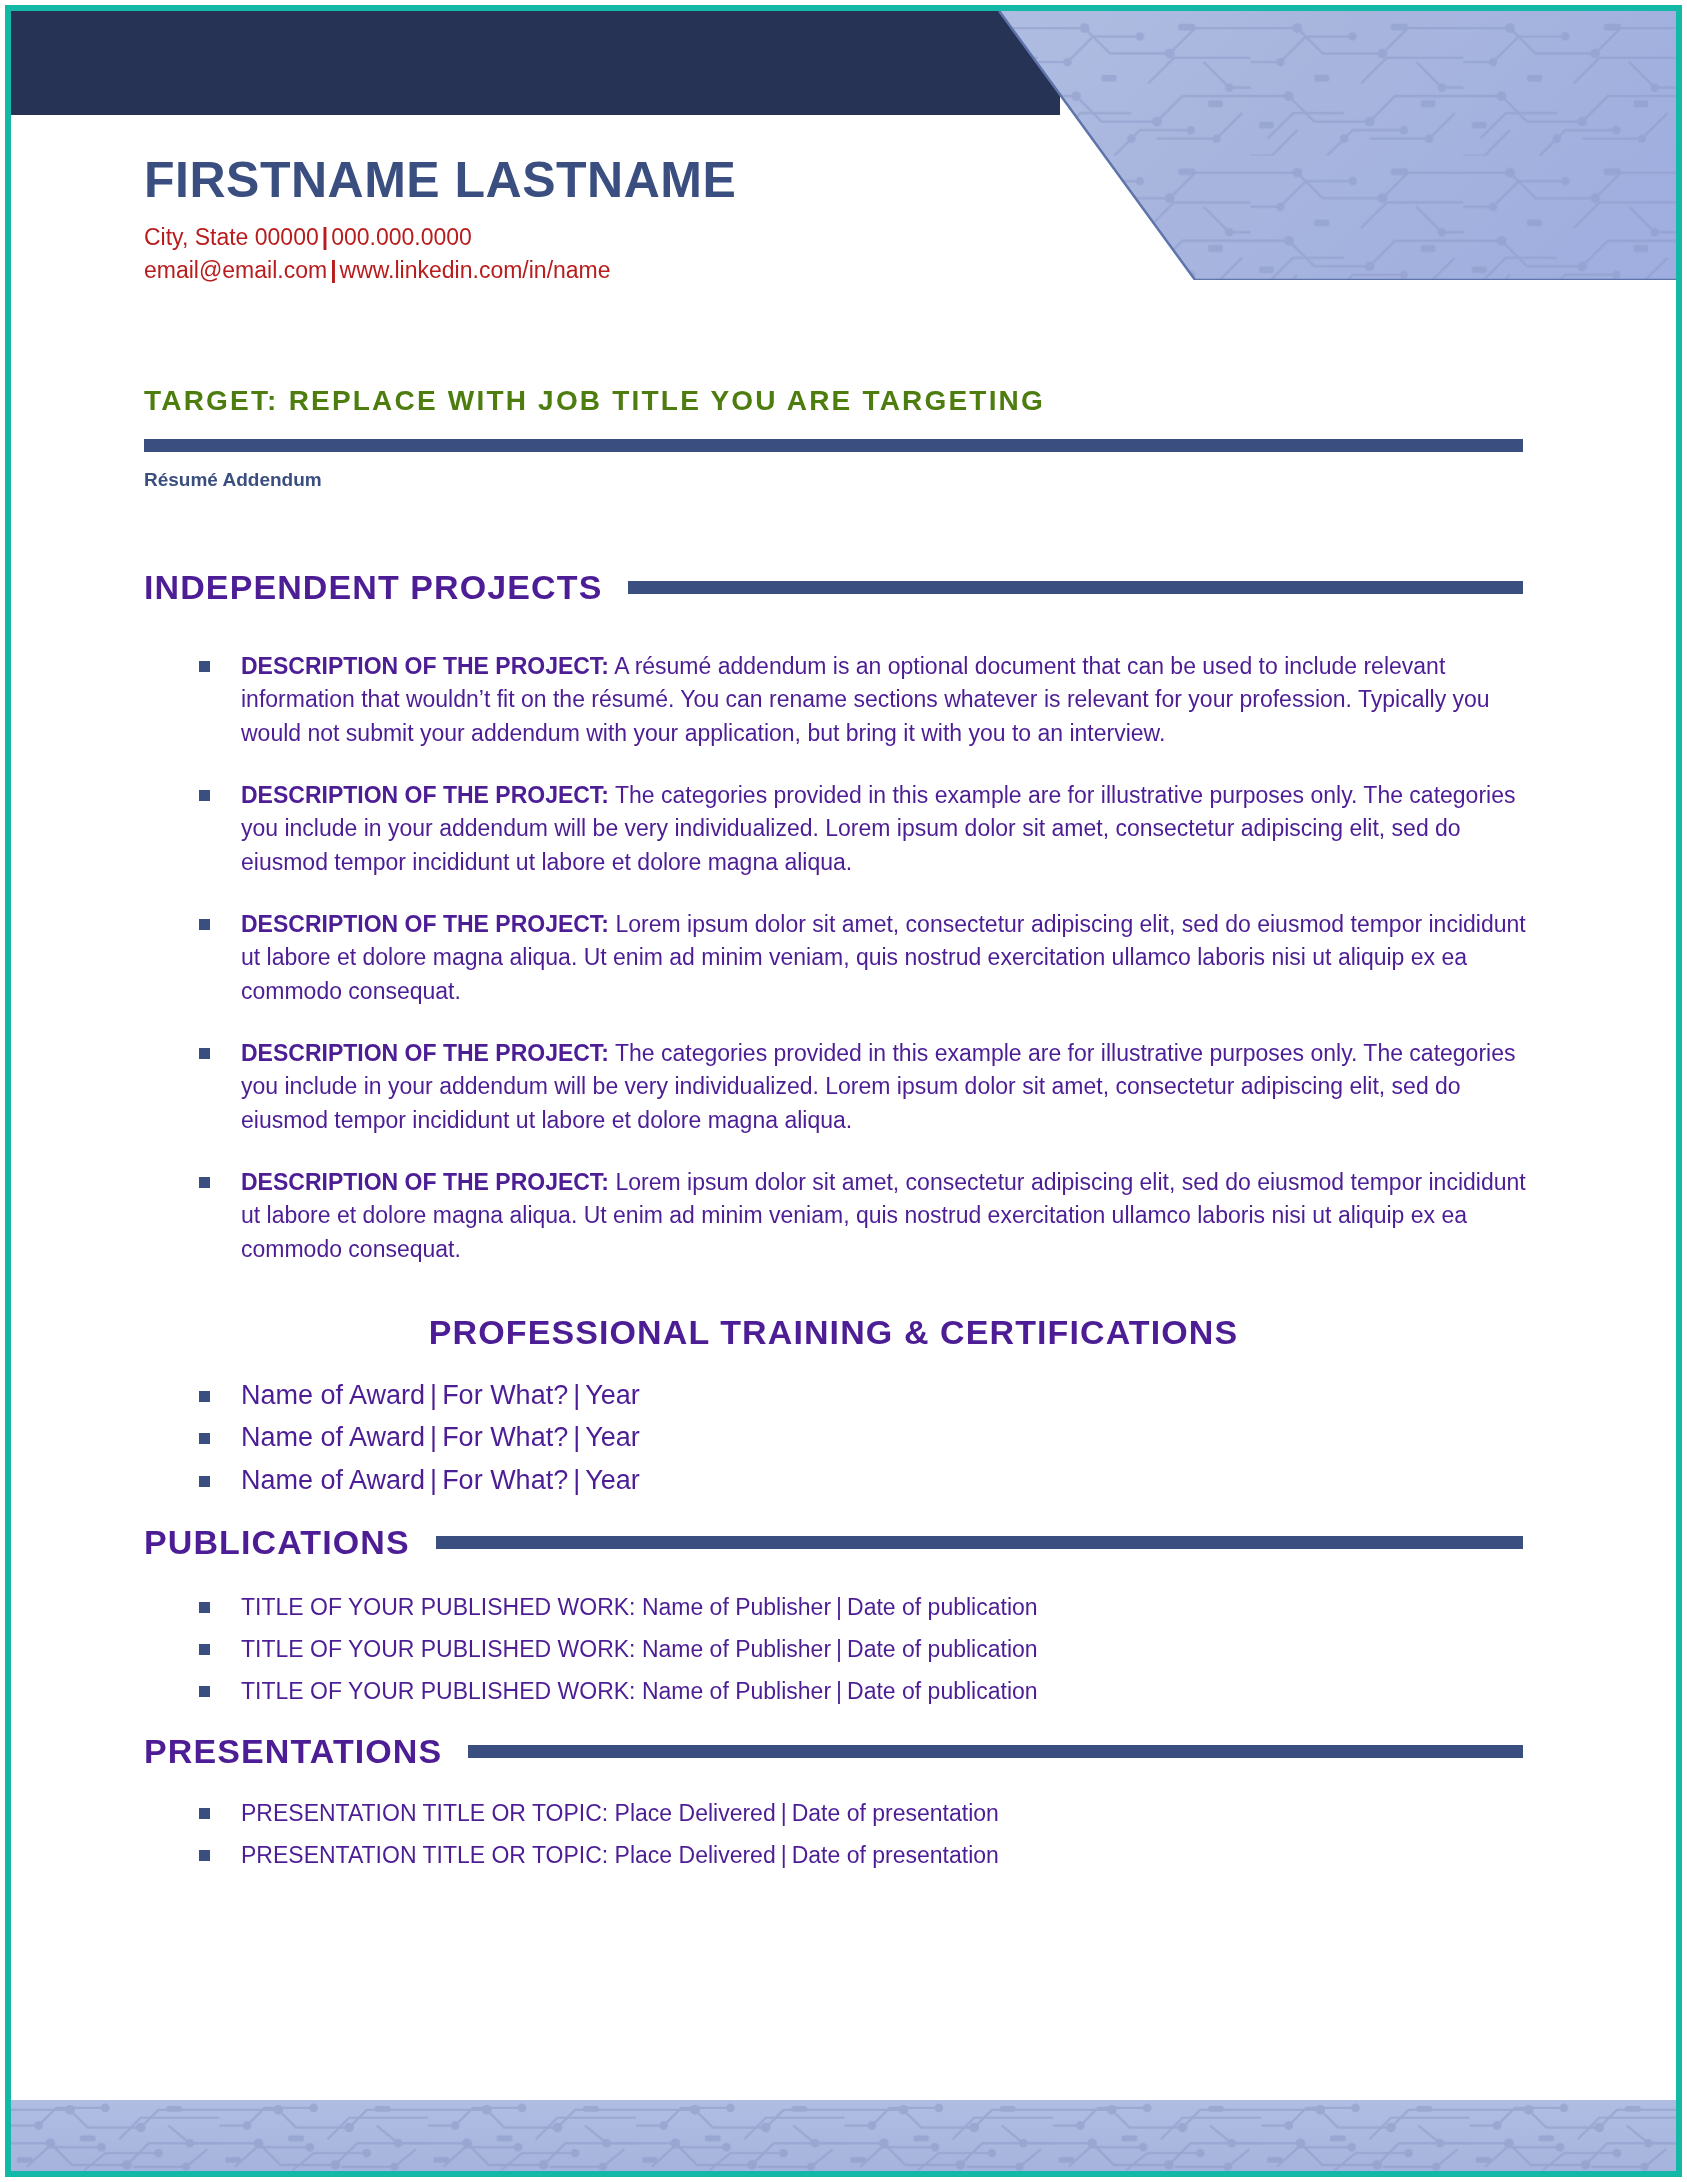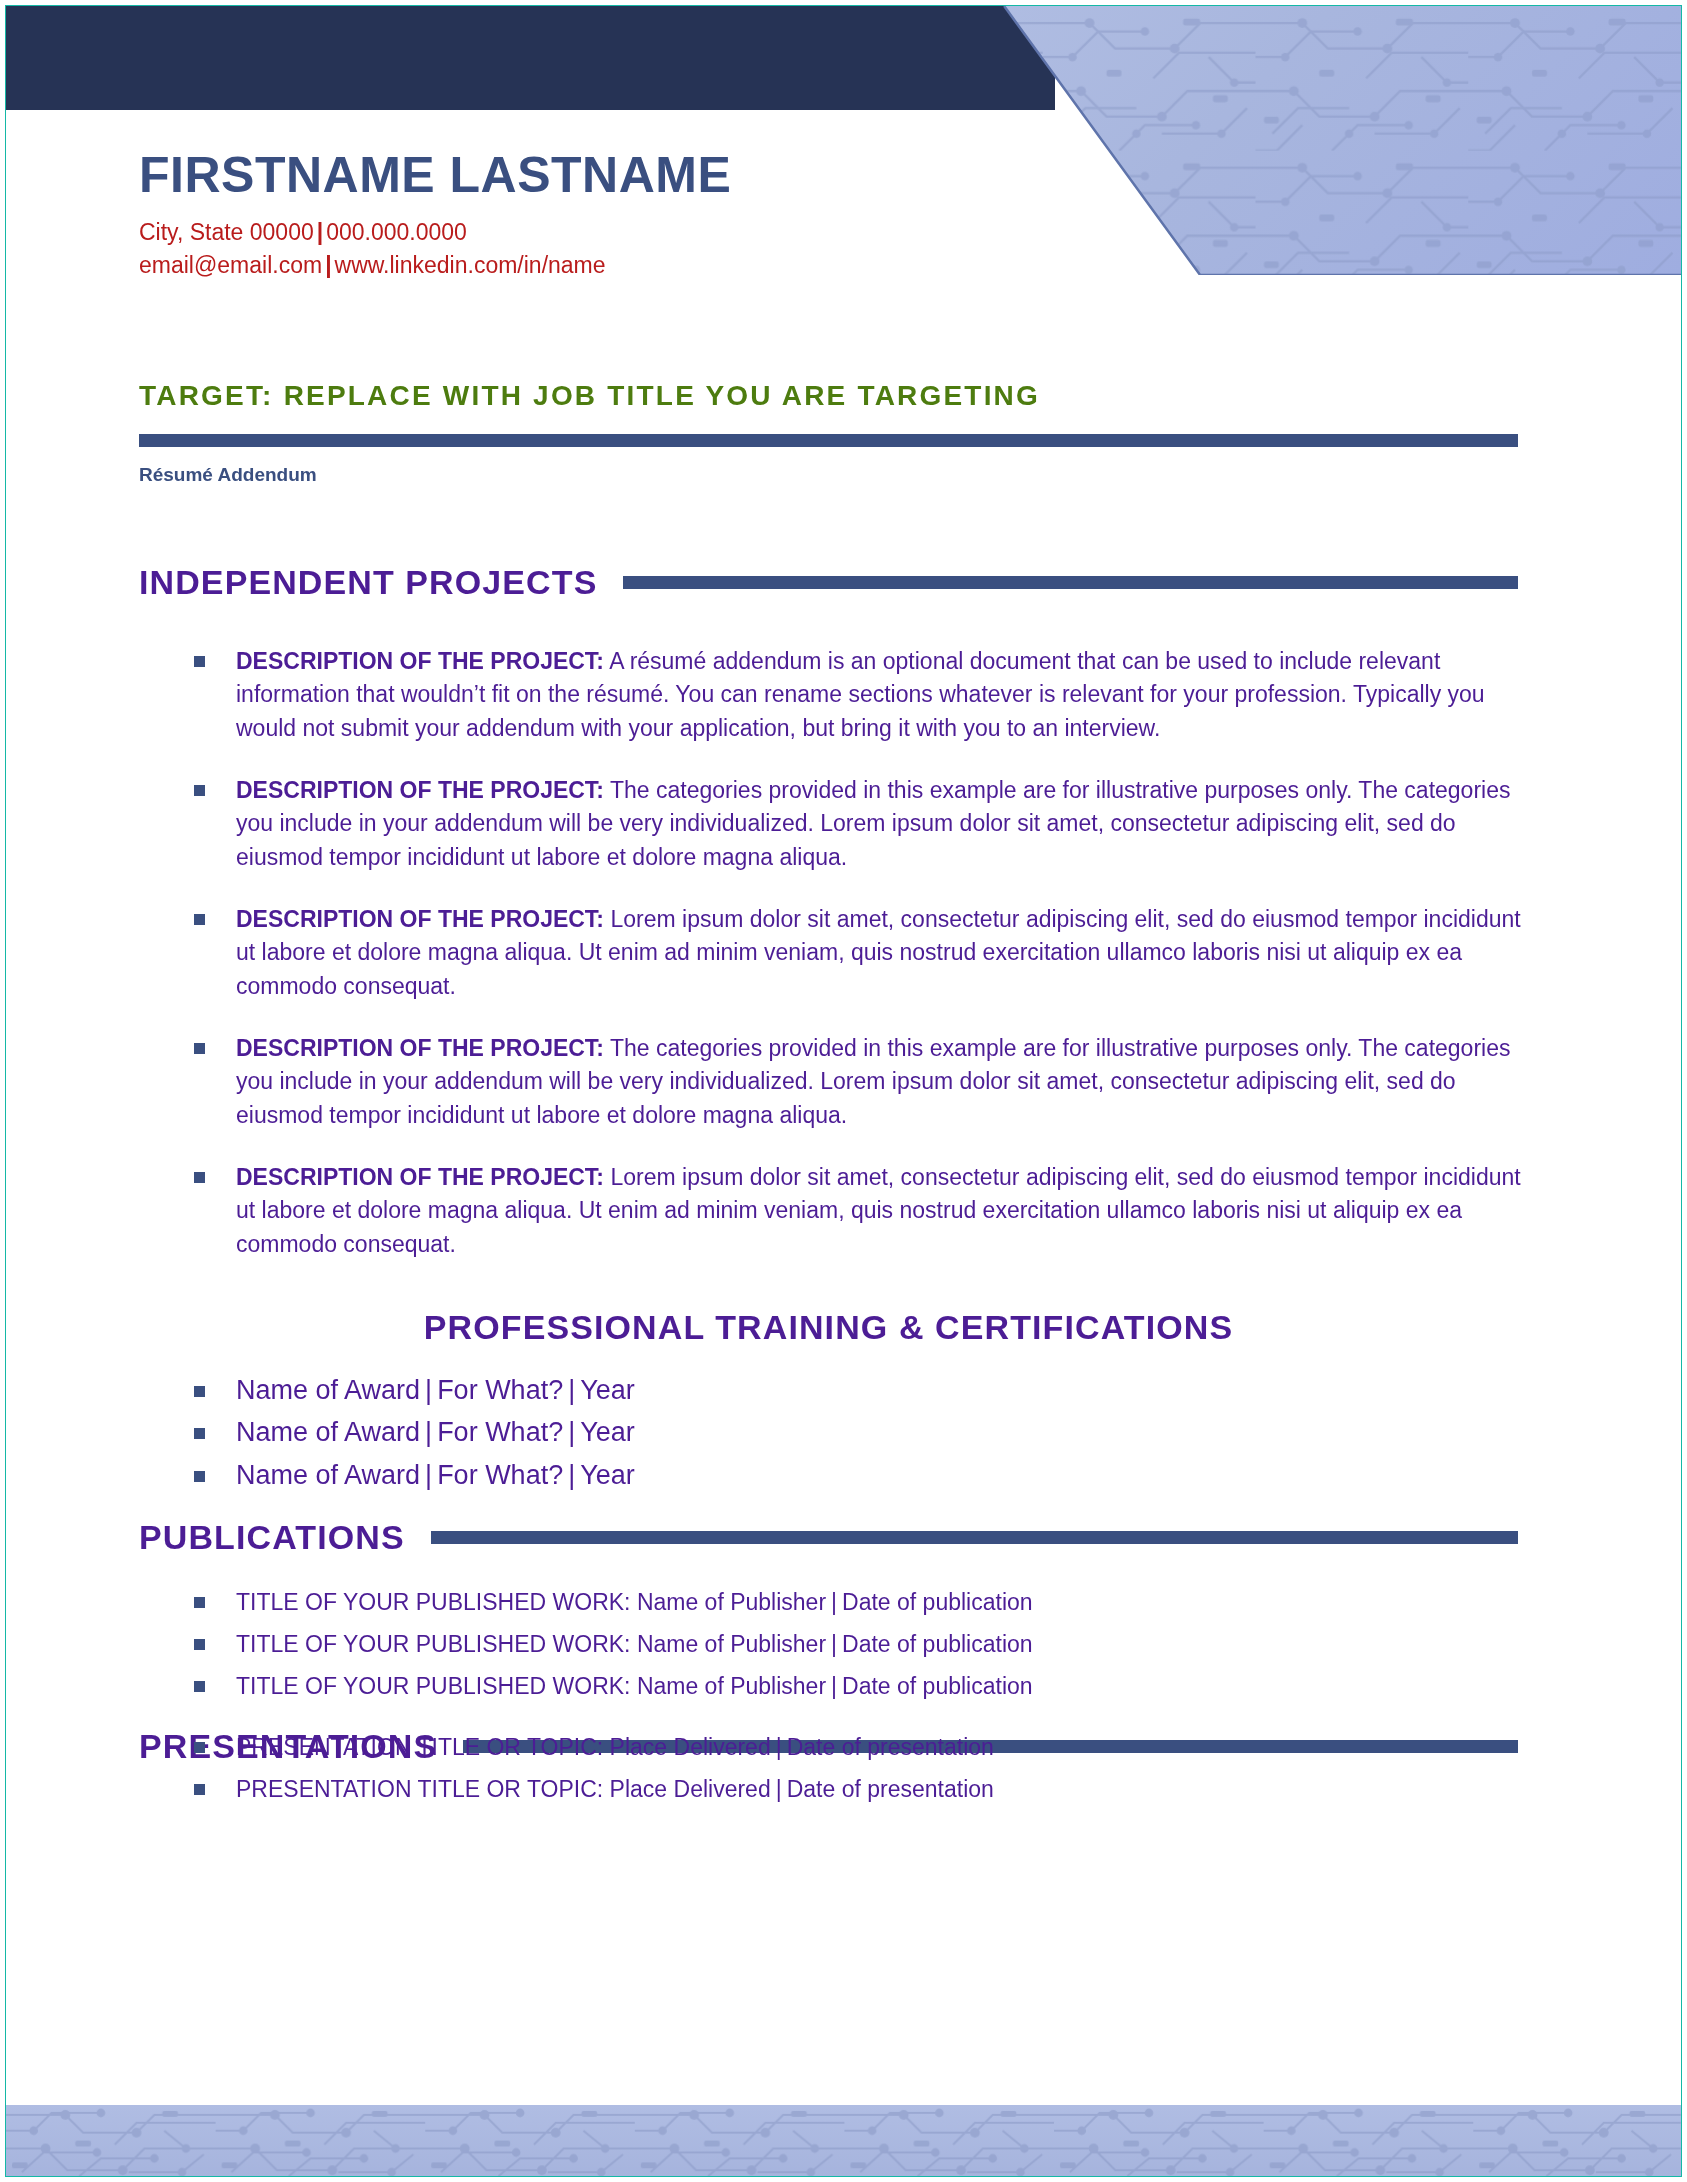--- a/index.html
+++ b/index.html
@@ -14,21 +14,21 @@
     overflow: hidden;
   }
 
   
   #page {
     position: relative;
     width: 1677px;
     height: 2172px;
     margin: 5px;
     background: #ffffff;
-    border: 1px solid #14b8a6;
+    border: 6px solid #14b8a6;
     box-sizing: border-box;
     overflow: hidden;
   }
 
   
   .header-band {
     position: absolute;
     left: 0;
     top: 0;
     width: 1049px;
@@ -290,21 +290,21 @@
     <li><b>TITLE OF YOUR PUBLISHED WORK:</b> <span>Name of Publisher</span><span class="sep">|</span><span>Date of publication</span></li>
     <li><b>TITLE OF YOUR PUBLISHED WORK:</b> <span>Name of Publisher</span><span class="sep">|</span><span>Date of publication</span></li>
     <li><b>TITLE OF YOUR PUBLISHED WORK:</b> <span>Name of Publisher</span><span class="sep">|</span><span>Date of publication</span></li>
   </ul>
 
   <div class="section-head" style="top:1721px;">
     <span class="label">PRESENTATIONS</span>
     <span class="bar"></span>
   </div>
 
-  <ul class="bullets line-list" style="top:1727px;">
+  <ul class="bullets line-list" style="top:1788px;">
     <li><b>PRESENTATION TITLE OR TOPIC:</b> <span>Place Delivered</span><span class="sep">|</span><span>Date of presentation</span></li>
     <li><b>PRESENTATION TITLE OR TOPIC:</b> <span>Place Delivered</span><span class="sep">|</span><span>Date of presentation</span></li>
   </ul>
 
   <div class="footer-band">
     <svg class="circuit" viewBox="0 0 1694 72" preserveAspectRatio="none">
       <defs>
         <pattern id="circ-ftr" width="212" height="72" patternUnits="userSpaceOnUse">
           <g fill="none" stroke="#8d9cc8" stroke-width="2.2">
             <path d="M0 10 H60 L78 28 H132 L150 10 H212"></path>

